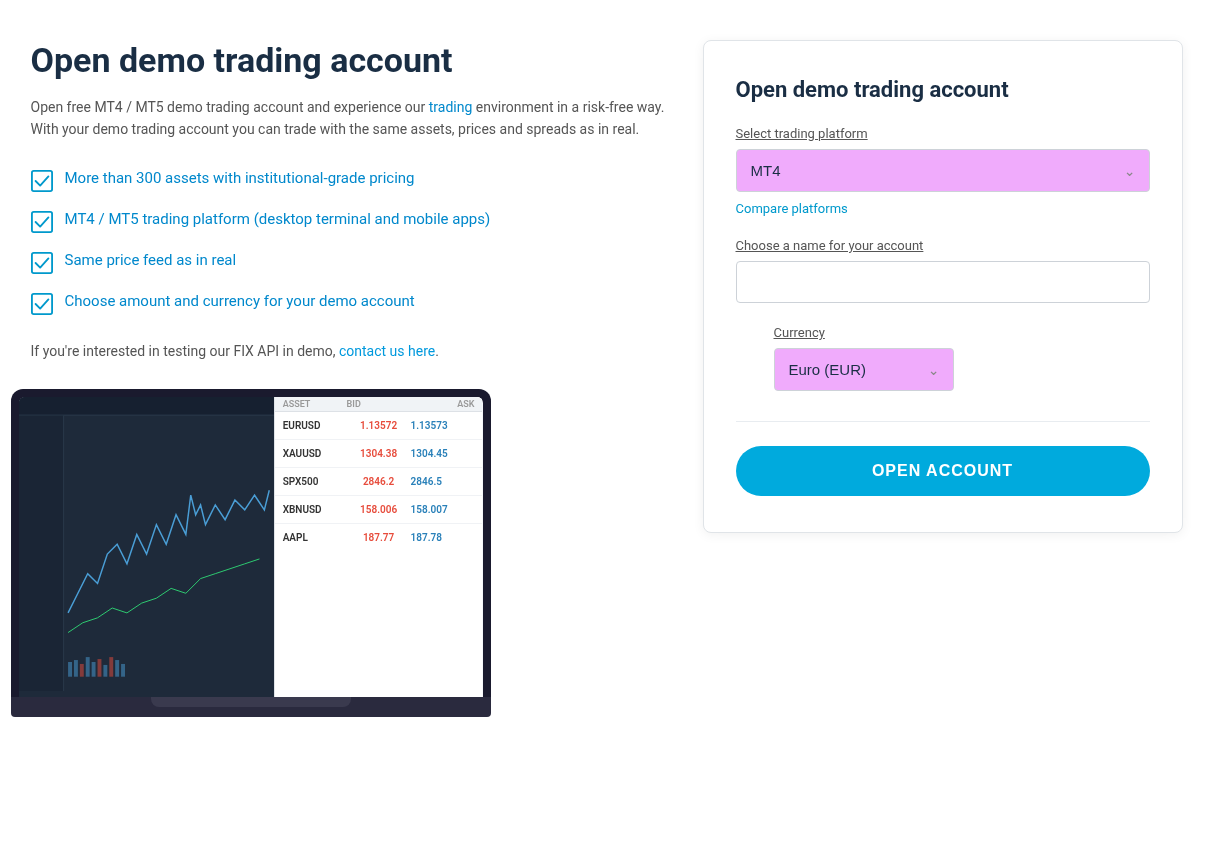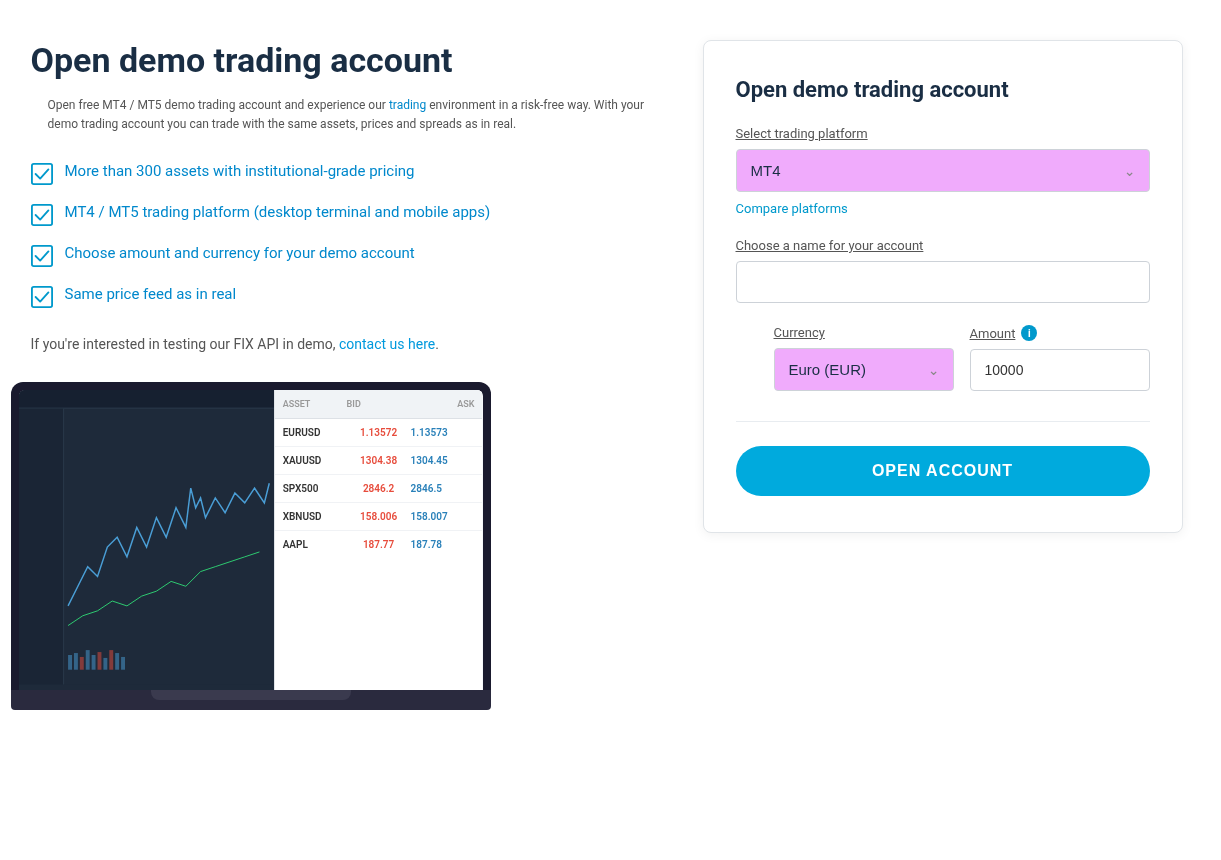--- a/index.html
+++ b/index.html
@@ -24,25 +24,24 @@
       flex: 1;
       max-width: 480px;
     }
     .main-title {
       font-size: 34px;
       font-weight: 700;
       color: #1a2e44;
       margin-bottom: 16px;
     }
     .intro-text {
-      font-size: 12px;
+      font-size: 14px;
       color: #555;
       line-height: 1.6;
       margin-bottom: 28px;
-      margin-left: 17px;
     }
     .intro-text a {
       color: #0088cc;
       text-decoration: none;
     }
     .features-list {
       list-style: none;
       margin-bottom: 28px;
     }
     .features-list li {
@@ -101,21 +100,21 @@
       top: 0; left: 0; right: 0; bottom: 0;
     }
     .prices-panel {
       width: 45%;
       background: #fff;
       border-left: 1px solid #e0e4e8;
     }
     .prices-header {
       display: grid;
       grid-template-columns: 1fr 1fr 1fr;
-      padding: 9px 8px;
+      padding: 2px 8px;
       background: #f0f3f6;
       font-size: 9px;
       color: #999;
       font-weight: 600;
       text-transform: uppercase;
       border-bottom: 1px solid #dde1e6;
     }
     .price-row {
       display: grid;
       grid-template-columns: 1fr 1fr 1fr;
@@ -289,28 +288,28 @@
           <rect x="1" y="1" width="22" height="22" rx="2" stroke="#0099cc" stroke-width="2" fill="none"></rect>
           <polyline points="5,12 10,17 19,7" stroke="#0099cc" stroke-width="2" fill="none" stroke-linecap="round" stroke-linejoin="round"></polyline>
         </svg>
         <span>MT4 / MT5 trading platform (desktop terminal and mobile apps)</span>
       </li>
       <li>
         <svg class="check-icon" viewBox="0 0 24 24" fill="none" xmlns="http://www.w3.org/2000/svg">
           <rect x="1" y="1" width="22" height="22" rx="2" stroke="#0099cc" stroke-width="2" fill="none"></rect>
           <polyline points="5,12 10,17 19,7" stroke="#0099cc" stroke-width="2" fill="none" stroke-linecap="round" stroke-linejoin="round"></polyline>
         </svg>
-        <span>Choose amount and currency for your demo account</span>
+        <span>Same price feed as in real</span>
       </li>
       <li>
         <svg class="check-icon" viewBox="0 0 24 24" fill="none" xmlns="http://www.w3.org/2000/svg">
           <rect x="1" y="1" width="22" height="22" rx="2" stroke="#0099cc" stroke-width="2" fill="none"></rect>
           <polyline points="5,12 10,17 19,7" stroke="#0099cc" stroke-width="2" fill="none" stroke-linecap="round" stroke-linejoin="round"></polyline>
         </svg>
-        <span>Same price feed as in real</span>
+        <span>Choose amount and currency for your demo account</span>
       </li>
     </ul>
 
     <p class="fix-api-text">
       <span>If you're interested in testing our FIX API in demo,</span>
       <a href="#">contact us here</a><span>.</span>
     </p>
 
     <div class="laptop-area">
       <div class="laptop-outer">
@@ -406,27 +405,20 @@
           <label class="form-label">Currency</label>
           <div class="select-wrapper">
             <select class="form-select">
               <option value="EUR">Euro (EUR)</option>
               <option value="USD">USD</option>
               <option value="GBP">GBP</option>
             </select>
             <span class="select-arrow">⌄</span>
           </div>
         </div>
-        <div>
-          <div class="amount-label-row">
-            <label class="form-label" style="margin-bottom:0">Amount</label>
-            <span class="info-icon">i</span>
-          </div>
-          <input type="text" class="form-input" style="margin-bottom: 0px;" value="10000">
-        </div>
       </div>
 
       <hr class="divider">
 
       <button class="open-account-btn">OPEN ACCOUNT</button>
     </div>
   </div>
 </div>
 
 </body></html>

